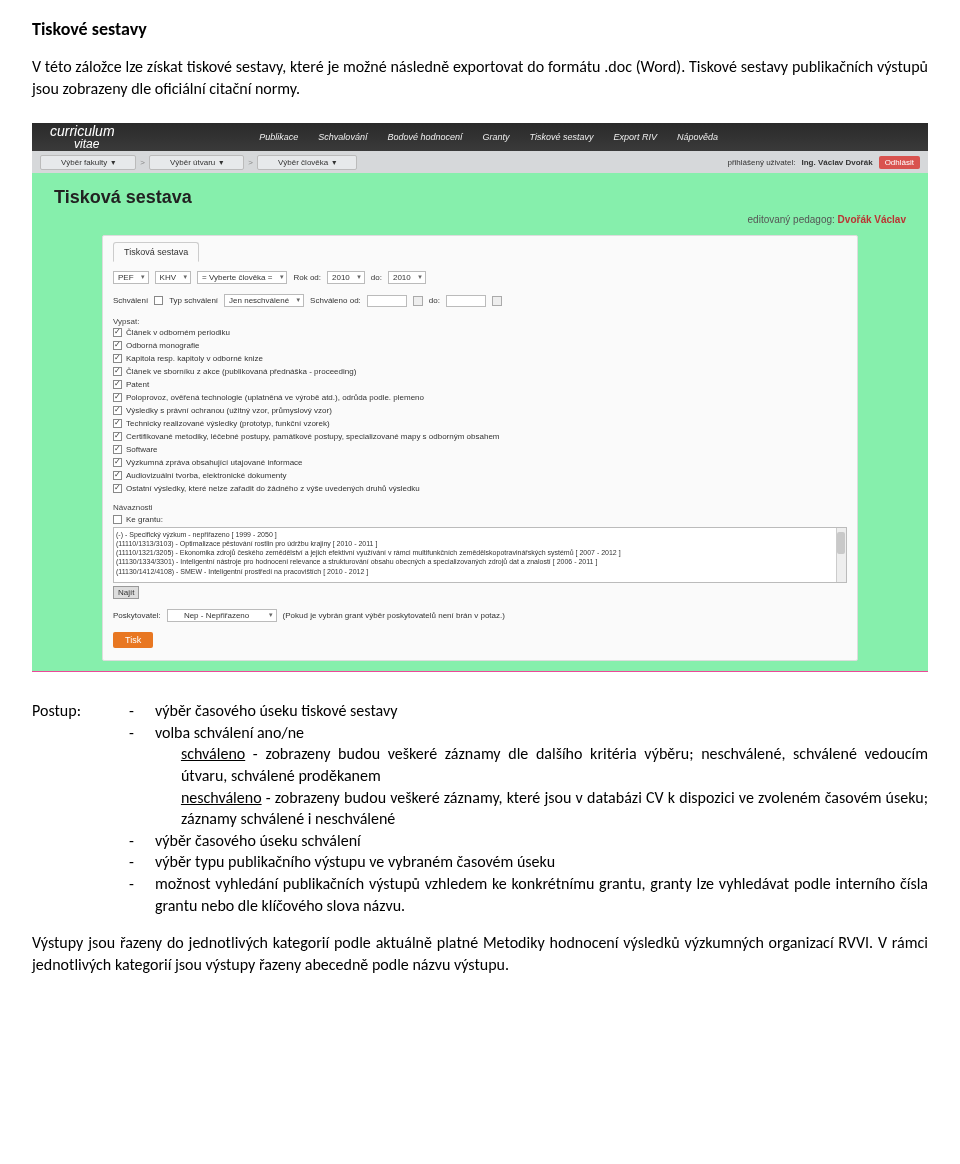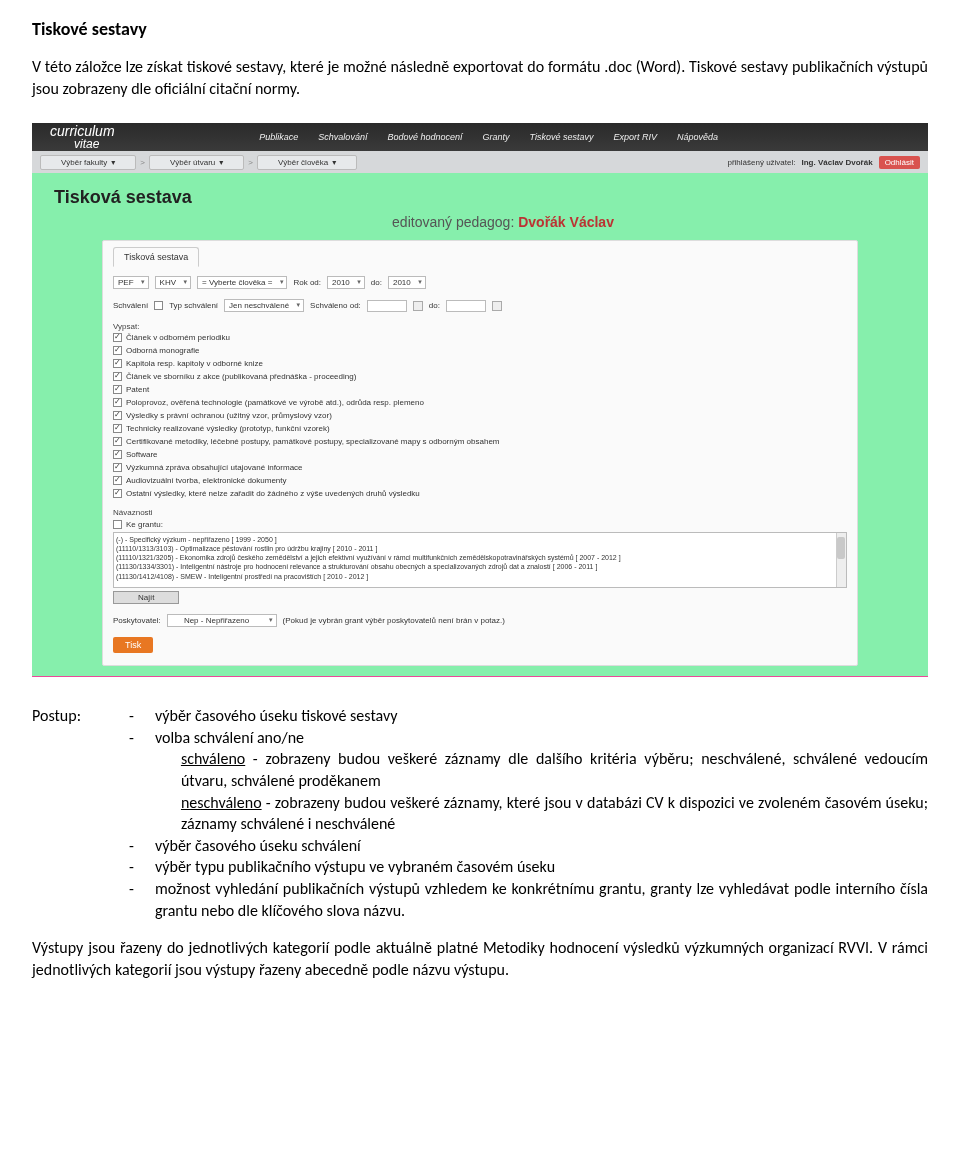--- a/index.html
+++ b/index.html
@@ -69,21 +69,21 @@
   }
   .bc-divider { color: #888; font-size: 8px; }
   .bc-right { margin-left: auto; display: flex; align-items: center; gap: 6px; font-size: 8px; }
   .btn-logout { background: #d9534f; color: #fff; padding: 2px 6px; border-radius: 2px; }
   .page-heading {
     font-size: 18px;
     font-weight: bold;
     color: #222;
     padding: 14px 22px 4px 22px;
   }
-  .editor-label { padding: 2px 22px 6px 22px; font-size: 14px; text-align: center; color: #555; margin-left: 46px; }
+  .editor-label { padding: 2px 22px 6px 22px; font-size: 10px; text-align: right; color: #555; margin-left: 46px; }
   .editor-label b { color: #b33; }
   .inner-panel {
     margin: 4px 70px 10px 70px;
     background: #fafafa;
     border: 1px solid #ddd;
     border-radius: 2px;
     padding: 6px 10px 12px 10px;
   }
   .panel-tab {
     display: inline-block;
@@ -112,21 +112,21 @@
     height: 56px;
     overflow: hidden;
     padding: 2px;
     font-size: 7px;
     line-height: 1.3;
     position: relative;
     margin-top: 3px;
   }
   .scrolltrack { position: absolute; right: 0; top: 0; bottom: 0; width: 10px; background: #eee; border-left: 1px solid #ccc; }
   .scrollthumb { position: absolute; right: 1px; top: 4px; width: 8px; height: 22px; background: #c9c9c9; border-radius: 2px; }
-  .btn-search { background: #ddd; border: 1px solid #999; padding: 1px 24px; font-size: 8px; margin-top: 3px; display: inline-block; }
+  .btn-search { background: #ddd; border: 1px solid #999; padding: 1px 4px; font-size: 8px; margin-top: 3px; display: inline-block; }
   .provider-row { display: flex; align-items: center; gap: 6px; font-size: 8px; margin-top: 10px; }
   .btn-tisk { background: #e87722; color: #fff; padding: 3px 12px; border-radius: 2px; font-size: 9px; display: inline-block; margin-top: 10px; }
 
   
   .postup { font-size: 16px; line-height: 1.35; display: flex; gap: 12px; }
   .postup-label { width: 60px; }
   .postup ul { list-style: none; padding-left: 36px; }
   .postup li { position: relative; padding-left: 26px; margin-bottom: 0; text-align: justify; }
   .postup li::before { content: "-"; position: absolute; left: 0; }
   .sub { padding-left: 26px; }
@@ -232,21 +232,21 @@
         <div class="cl-item">
           <span class="chk checked"></span>
           <span>Článek ve sborníku z akce (publikovaná přednáška - proceeding)</span>
         </div>
         <div class="cl-item">
           <span class="chk checked"></span>
           <span>Patent</span>
         </div>
         <div class="cl-item">
           <span class="chk checked"></span>
-          <span>Poloprovoz, ověřená technologie (památkové ve výrobě atd.), odrůda resp. plemeno</span>
+          <span>Poloprovoz, ověřená technologie (uplatněná ve výrobě atd.), odrůda podle. plemeno</span>
         </div>
         <div class="cl-item">
           <span class="chk checked"></span>
           <span>Výsledky s právní ochranou (užitný vzor, průmyslový vzor)</span>
         </div>
         <div class="cl-item">
           <span class="chk checked"></span>
           <span>Technicky realizované výsledky (prototyp, funkční vzorek)</span>
         </div>
         <div class="cl-item">

